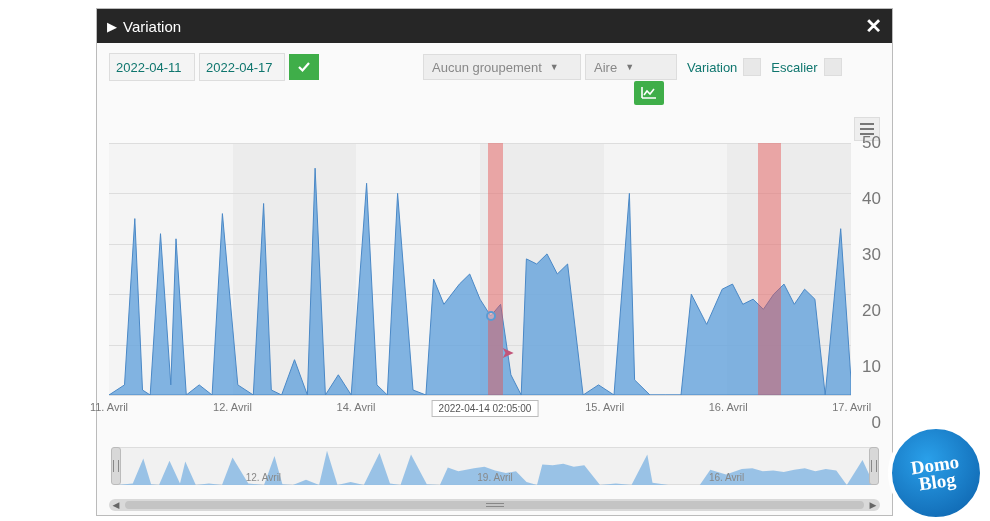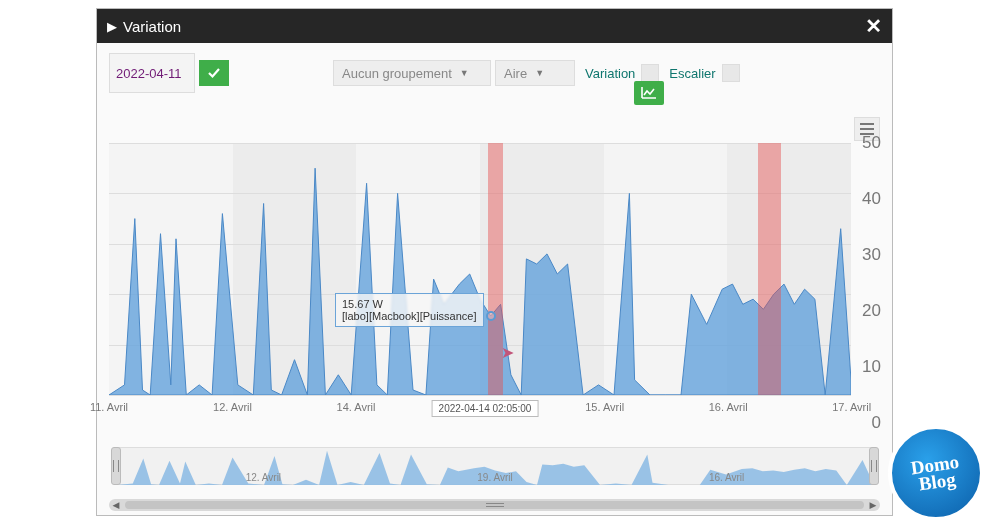--- a/index.html
+++ b/index.html
@@ -2,21 +2,21 @@
 <html><head>
 <meta charset="utf-8">
 <style>
   * { box-sizing: border-box; margin: 0; padding: 0; font-family: Arial, Helvetica, sans-serif; }
   body { background: #fff; width: 990px; height: 521px; position: relative; overflow: hidden; }
   .panel { position: absolute; left: 96px; top: 8px; width: 797px; height: 508px; border: 1px solid #bbb; background: #fafafa; }
   .titlebar { height: 34px; background: #262626; color: #fff; display: flex; align-items: center; padding: 0 10px; font-size: 15px; position: relative; }
   .titlebar .chev { margin-right: 6px; font-size: 13px; }
   .titlebar .close { position: absolute; right: 10px; font-size: 20px; font-weight: bold; cursor: pointer; }
   .toolbar { display: flex; align-items: center; padding: 10px 12px 6px 12px; gap: 4px; font-size: 13px; color: #555; }
-  .date-in { width: 86px; height: 40px; border: 1px solid #ddd; background: #f4f4f4; color: #701a75; font-size: 13px; padding: 0 6px; }
+  .date-in { width: 86px; height: 28px; border: 1px solid #ddd; background: #f4f4f4; color: #0f766e; font-size: 13px; padding: 0 6px; }
   .btn-green { width: 30px; height: 26px; background: #3fae49; color: #fff; display: flex; align-items: center; justify-content: center; border: none; }
   .dropdown { height: 26px; background: #eee; border: 1px solid #ddd; color: #888; padding: 0 8px; display: flex; align-items: center; gap: 8px; }
   .caret { font-size: 9px; color: #777; }
   .opt-label { font-size: 13px; color: #0f766e; margin-left: 6px; }
   .opt-chk { display: inline-block; width: 18px; height: 18px; background: #e8e8e8; border: 1px solid #ddd; vertical-align: middle; margin-left: 2px; }
   .btn-green.small { width: 30px; height: 24px; position: absolute; left: 537px; top: 72px; border-radius: 2px; }
   .zoombar { display: flex; align-items: center; gap: 6px; padding: 0 12px 0 12px; font-size: 12px; color: #666; height: 28px; }
   .zbtn { padding: 2px 8px; background: #e4e4e4; border: 1px solid #d4d4d4; color: #666; font-size: 12px; }
   .hamburger { position: absolute; right: 12px; top: 108px; width: 26px; height: 24px; background: #eee; border: 1px solid #ddd; display: flex; flex-direction: column; justify-content: center; align-items: center; gap: 3px; }
   .hamburger span { width: 14px; height: 2px; background: #777; display: block; }
@@ -51,31 +51,32 @@
 <div class="panel">
 
   <div class="titlebar">
     <span class="chev">▶</span>
     <span>Variation</span>
     <span class="close">✕</span>
   </div>
 
   <div class="toolbar">
     <input class="date-in" value="2022-04-11" style="">
+    <input class="date-in" value="2022-04-17" style="">
     <button class="btn-green">
       <svg width="14" height="14" viewBox="0 0 14 14">
           <path d="M2 7 L5.5 10.5 L12 3" stroke="#fff" stroke-width="2.2" fill="none"></path>
         </svg>
     </button>
     <div class="gap"></div>
     <div class="dropdown" style="width:158px">
       <span>Aucun groupement</span>
       <span class="caret">▼</span>
     </div>
-    <div class="dropdown" style="width:80px">
+    <div class="dropdown" style="width:92px">
       <span>Aire</span>
       <span class="caret">▼</span>
     </div>
     <span class="opt-label">Variation</span>
     <span class="opt-chk"></span>
     <span class="opt-label">Escalier</span>
     <span class="opt-chk"></span>
   </div>
 
   <button class="btn-green small">
@@ -103,24 +104,20 @@
       <div class="gridrow" style="top:80%"></div>
       <div class="gridrow" style="top:100%"></div>
     </div>
     <svg class="area" id="main-area" width="742" height="252" preserveAspectRatio="none">
         <path d="M0,252 L0.0,252.0 L15.5,241.9 L25.8,75.6 L33.5,247.0 L41.2,252.0 L51.5,90.7 L61.8,241.9 L67.0,95.8 L77.3,252.0 L90.2,241.9 L103.1,252.0 L113.4,70.6 L128.8,241.9 L144.3,252.0 L154.6,60.5 L162.3,247.0 L172.6,252.0 L185.5,216.7 L198.4,252.0 L206.1,25.2 L216.4,252.0 L229.3,231.8 L242.2,252.0 L257.6,40.3 L267.9,241.9 L278.3,252.0 L288.6,50.4 L304.0,247.0 L316.9,252.0 L324.6,136.1 L334.9,161.3 L350.4,141.1 L360.7,131.0 L371.0,156.2 L381.7,173.0 L391.6,161.3 L401.9,231.8 L412.2,252.0 L417.4,115.9 L427.7,121.0 L438.0,110.9 L448.3,131.0 L458.6,121.0 L474.1,252.0 L489.5,241.9 L505.0,252.0 L520.4,50.4 L525.6,236.9 L541.0,252.0 L556.5,252.0 L572.0,252.0 L582.3,151.2 L597.7,181.4 L613.2,146.2 L623.5,141.1 L633.8,161.3 L644.1,156.2 L654.4,166.3 L664.7,151.2 L675.0,141.1 L685.3,161.3 L695.6,146.2 L705.9,156.2 L716.2,252.0 L731.7,85.7 L742.0,236.9 L742,252 Z" fill="#6ca7dd" fill-opacity="0.85" stroke="#4a88c6" stroke-width="1"></path>
       </svg>
     <div class="highlight-band" id="hb0" style="left: 378.729px; width: 15.4583px;"></div>
     <div class="highlight-band" id="hb1" style="left: 649.25px; width: 23.1875px;"></div>
     <div class="hover-marker" id="hover-pt" style="left: 381.735px; top: 173.023px;"></div>
 
-    <div class="tooltip-box" style="left:226px; top:150px;">
-      <div>15.67 W</div>
-      <div>[labo][Macbook][Puissance]</div>
-    </div>
     <div class="cursor-arrow" style="left:392px; top:200px;">➤</div>
 
     <span class="ylab" style="top:0%">50</span>
     <span class="ylab" style="top:20%">40</span>
     <span class="ylab" style="top:40%">30</span>
     <span class="ylab" style="top:60%">20</span>
     <span class="ylab" style="top:80%">10</span>
     <span class="ylab" style="top:100%">0</span>
 
     <span class="xlab" style="left:0%">11. Avril</span>

